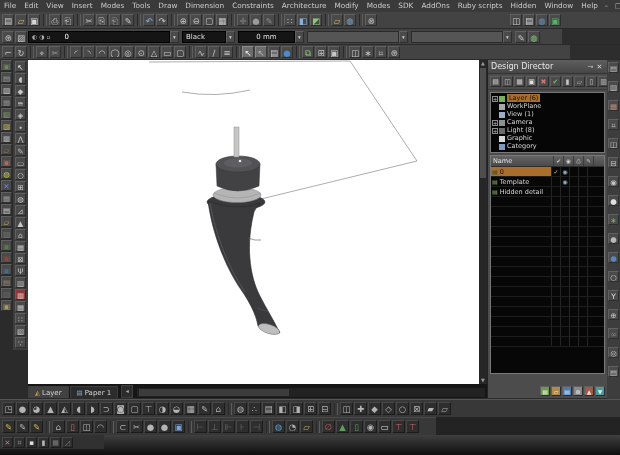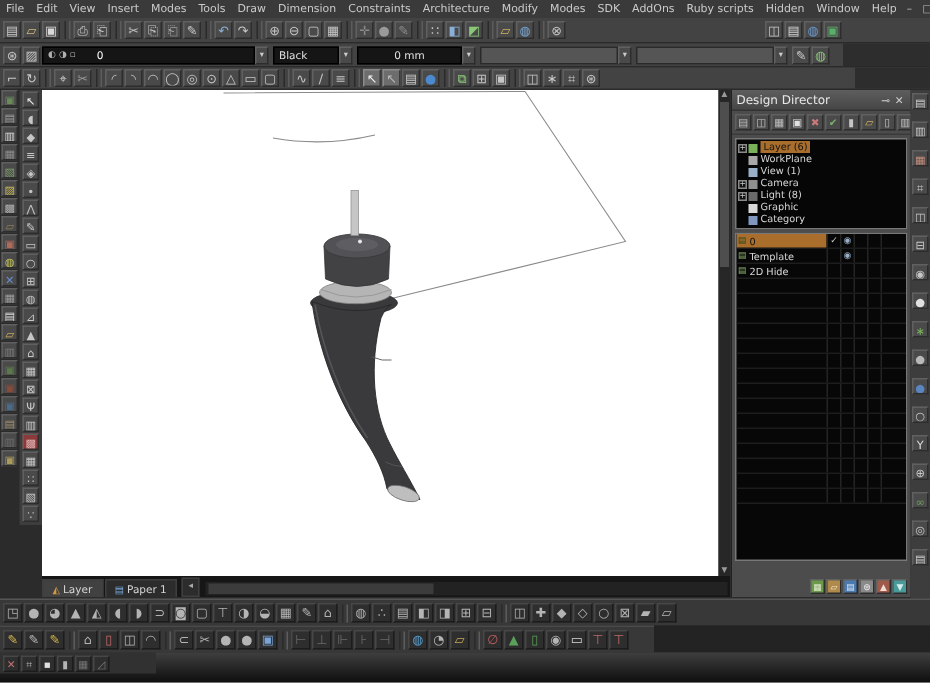--- a/index.html
+++ b/index.html
@@ -186,21 +186,21 @@
     <span class="pen-ico">◐</span>
     <span class="pen-ico">◑</span>
     <span class="pen-ico">▫</span>
     <span class="pen-val">0</span>
   </span>
   <span class="carrow">▾</span>
   <span class="combo" style="width:44px">
     <span>Black</span>
   </span>
   <span class="carrow">▾</span>
-  <span class="combo" style="width:70px;justify-content:center">
+  <span class="combo" style="width:57px;justify-content:center">
     <span>0 mm</span>
   </span>
   <span class="carrow">▾</span>
   <span class="combo light" style="width:92px">
     <span></span>
   </span>
   <span class="carrow">▾</span>
   <span class="combo light" style="width:92px">
     <span></span>
   </span>
@@ -397,20 +397,28 @@
         <span class="tico" style="background: rgb(216, 216, 216);"></span>
         <span class="tlab">Graphic</span>
       </div>
       <div class="trow">
         <span class="texp empty"></span>
         <span class="tico" style="background: rgb(128, 152, 192);"></span>
         <span class="tlab">Category</span>
       </div>
     </div>
   <div class="grid">
+      <div class="ghead">
+        <span class="gh-name">Name</span>
+        <span class="gh-col">✔</span>
+        <span class="gh-col">◉</span>
+        <span class="gh-col">⎙</span>
+        <span class="gh-col">✎</span>
+        <span class="gh-fill"></span>
+      </div>
       <div class="grow">
         <span class="gd-name sel">
           <span class="ric">▤</span>
           <span>0</span>
         </span>
         <span class="gd-col">✓</span>
         <span class="gd-col" style="color: rgb(154, 176, 200);">◉</span>
         <span class="gd-col"></span>
         <span class="gd-col"></span>
         <span class="gd-fill"></span>
@@ -422,21 +430,21 @@
         </span>
         <span class="gd-col"></span>
         <span class="gd-col" style="color: rgb(154, 176, 200);">◉</span>
         <span class="gd-col"></span>
         <span class="gd-col"></span>
         <span class="gd-fill"></span>
       </div>
       <div class="grow">
         <span class="gd-name">
           <span class="ric">▤</span>
-          <span>2D Hide</span>
+          <span>Hidden detail</span>
         </span>
         <span class="gd-col"></span>
         <span class="gd-col" style="color: rgb(154, 176, 200);"></span>
         <span class="gd-col"></span>
         <span class="gd-col"></span>
         <span class="gd-fill"></span>
       </div>
       <div class="grow">
         <span class="gd-name"></span>
         <span class="gd-col"></span>

